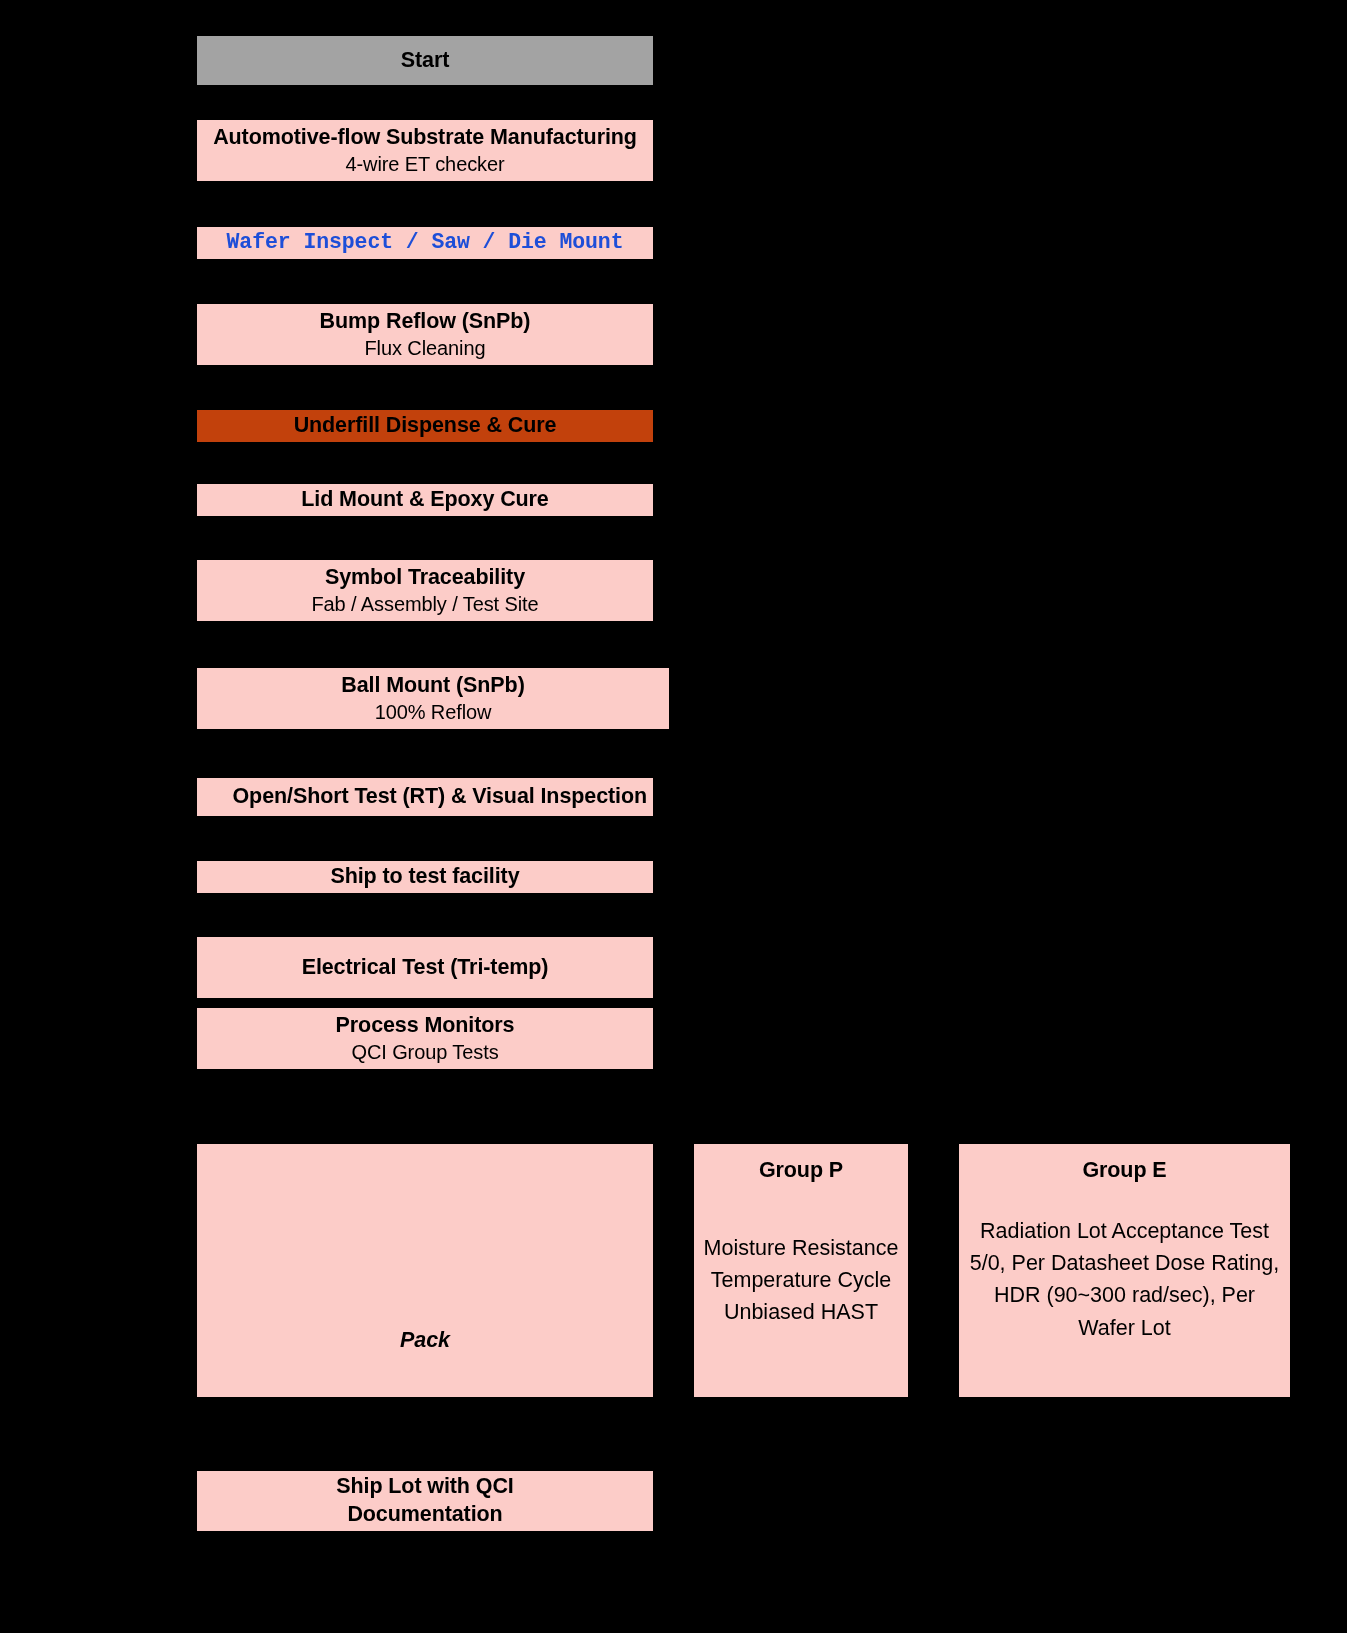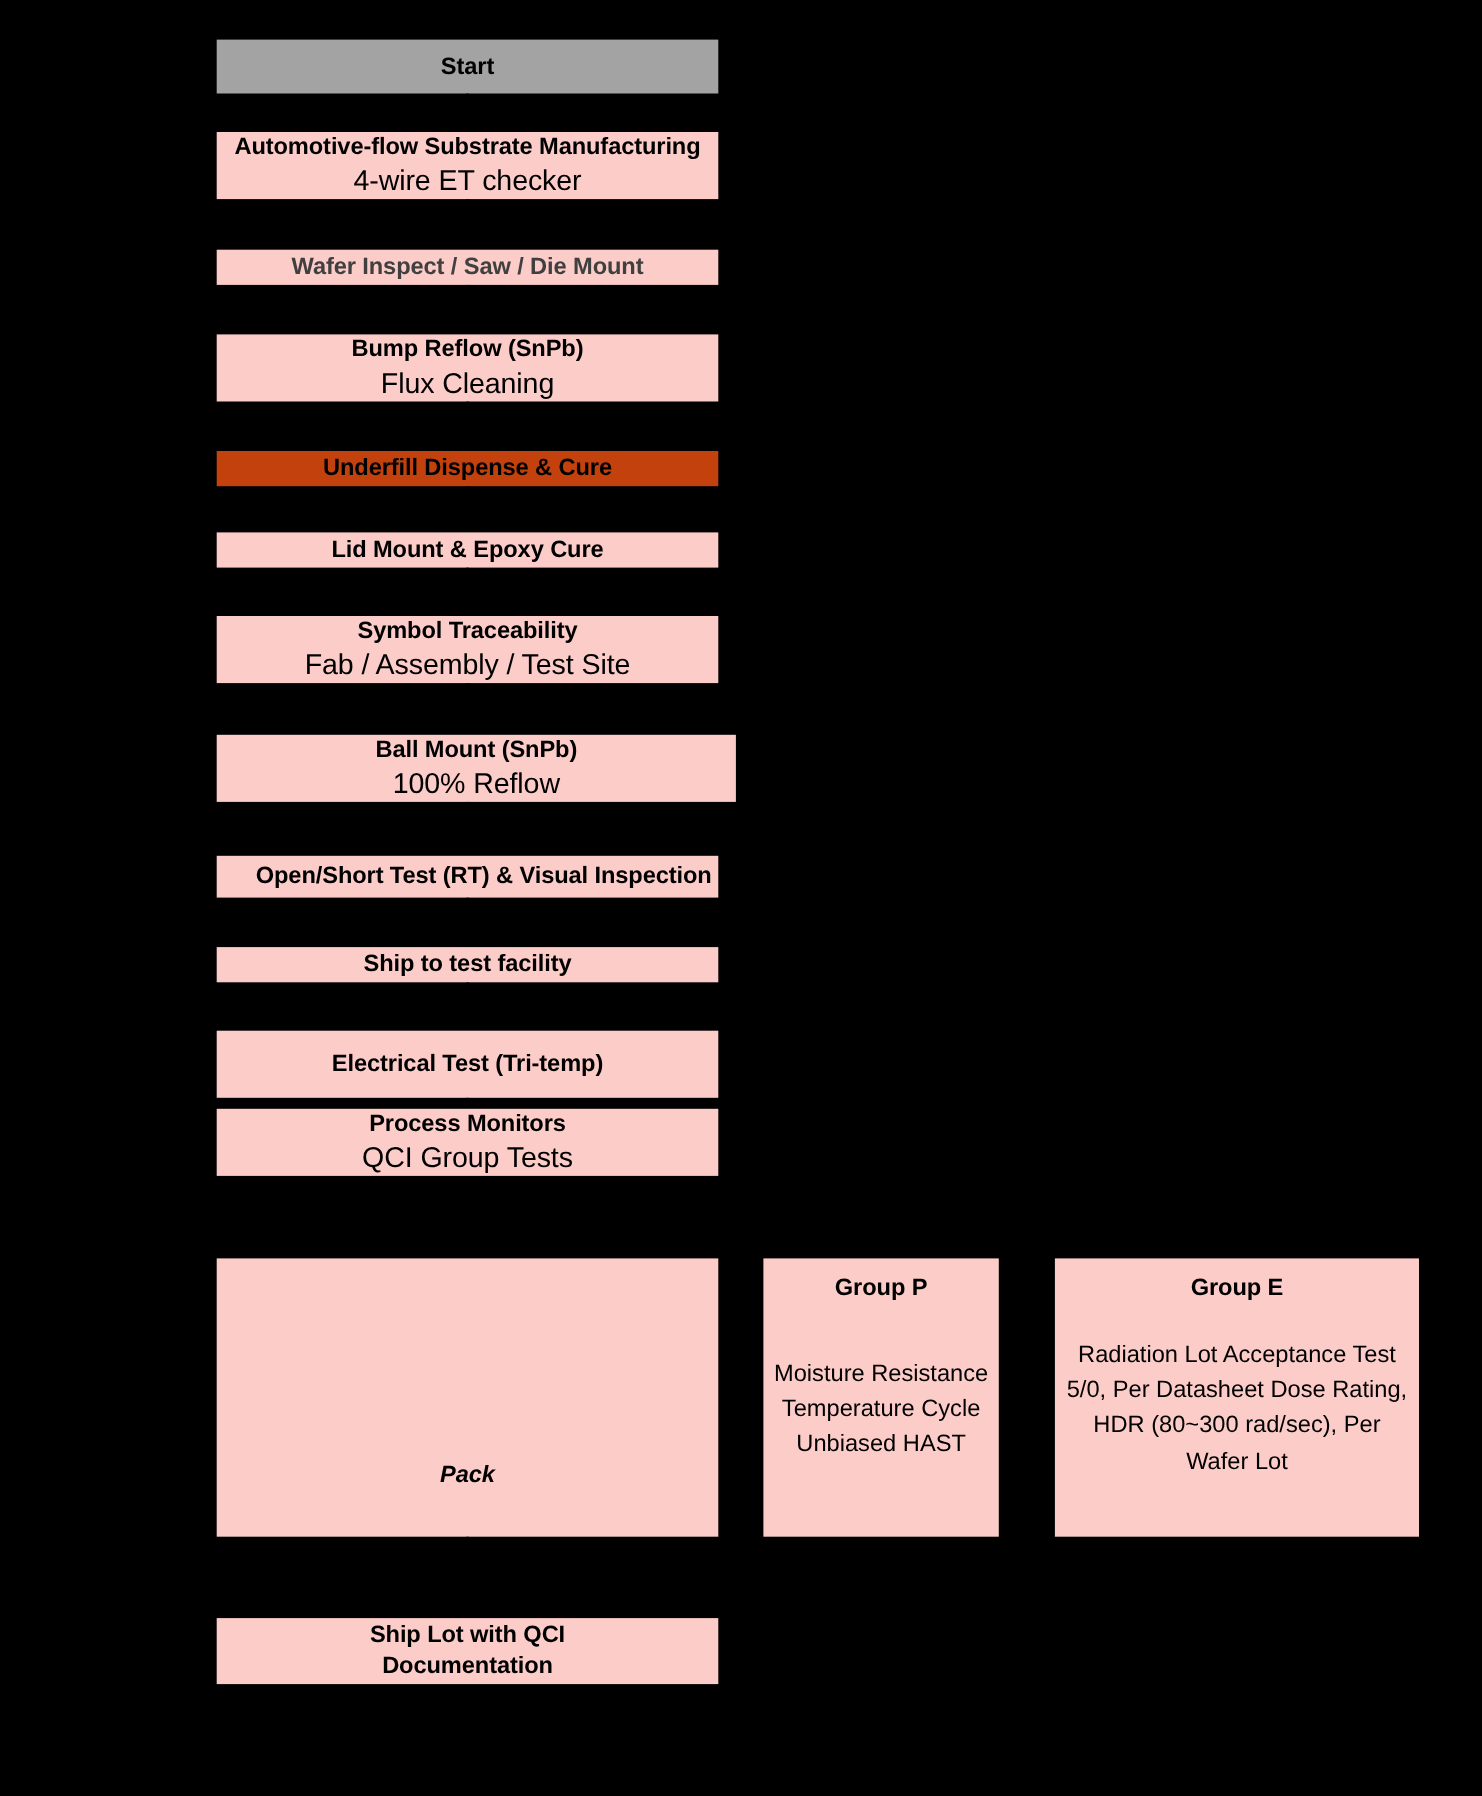--- a/index.html
+++ b/index.html
@@ -32,21 +32,21 @@
     line-height: 1.30;
   }
   .node .ttl {
     font-weight: bold;
     font-size: 21.5px;
     letter-spacing: -0.1px;
     white-space: nowrap;
   }
   .node .sub {
     font-weight: normal;
-    font-size: 26px;
+    font-size: 20px;
     letter-spacing: -0.1px;
     white-space: nowrap;
   }
   
   .group .ttl {
     font-weight: bold;
     font-size: 21.5px;
   }
   .group .body {
     font-weight: normal;
@@ -81,21 +81,21 @@
     <div class="ttl">Start</div>
   </div>
   <div class="conn" style="left:424px; top:85px; height:35px;"></div>
 
   <div class="node" style="left: 197px; top: 120px; width: 456px; height: 61px; background: rgb(252, 204, 200); color: rgb(0, 0, 0);">
     <div class="ttl">Automotive-flow Substrate Manufacturing</div>
     <div class="sub">4-wire ET checker</div>
   </div>
   <div class="conn" style="left:424px; top:181px; height:46px;"></div>
 
-  <div class="node" style="left: 197px; top: 227px; width: 456px; height: 32px; background: rgb(252, 204, 200); color: #404040;">
+  <div class="node" style="left: 197px; top: 227px; width: 456px; height: 32px; background: rgb(252, 204, 200); color: #1d4ed8; font-family: Liberation Mono, monospace;">
     <div class="ttl">Wafer Inspect / Saw / Die Mount</div>
   </div>
   <div class="conn" style="left:424px; top:259px; height:45px;"></div>
 
   <div class="node" style="left: 197px; top: 304px; width: 456px; height: 61px; background: rgb(252, 204, 200); color: rgb(0, 0, 0);">
     <div class="ttl">Bump Reflow (SnPb)</div>
     <div class="sub">Flux Cleaning</div>
   </div>
   <div class="conn" style="left:424px; top:365px; height:45px;"></div>
 
@@ -157,16 +157,16 @@
 
   <div class="node" style="left: 197px; top: 1471px; width: 456px; height: 60px; background: rgb(252, 204, 200); color: rgb(0, 0, 0);">
     <div class="ttl">Ship Lot with QCI</div>
     <div class="ttl">Documentation</div>
   </div>
 
   <div class="node group" style="left: 959px; top: 1144px; width: 331px; height: 253px; background: rgb(252, 204, 200); color: rgb(0, 0, 0);">
     <div class="ttl">Group E</div>
     <div class="gap" style="height:30px;"></div>
     <div class="body" style="white-space:normal;">Radiation Lot Acceptance Test
-5/0, Per Datasheet Dose Rating, HDR (80~300 rad/sec), Per Wafer Lot</div>
+5/0, Per Datasheet Dose Rating, HDR (90~300 rad/sec), Per Wafer Lot</div>
   </div>
 
 </div>
 
 </body></html>

